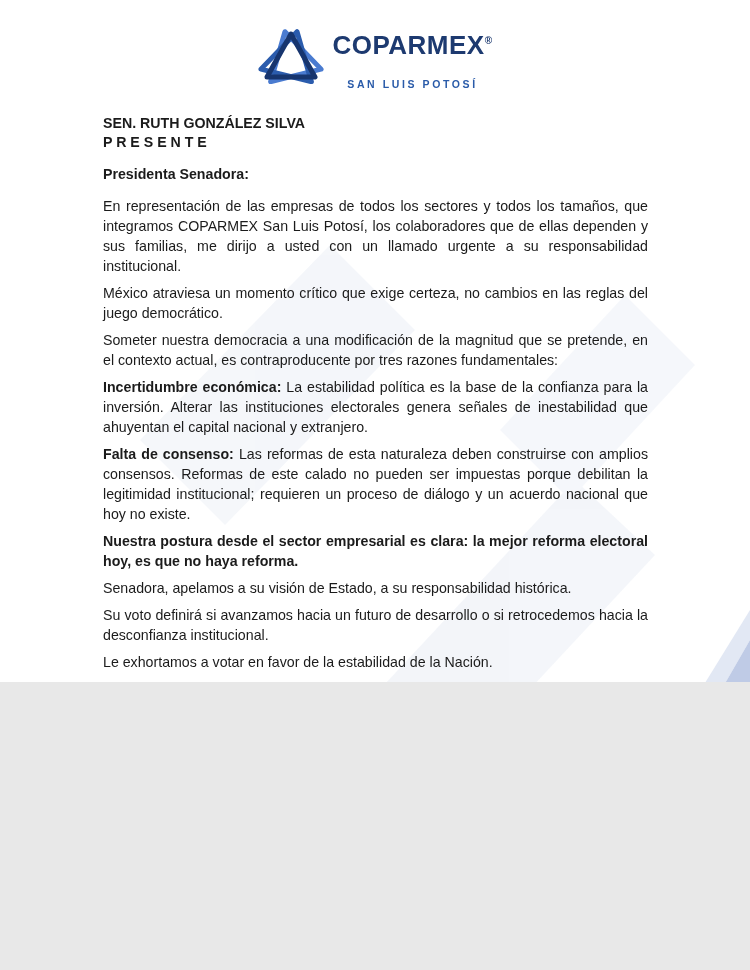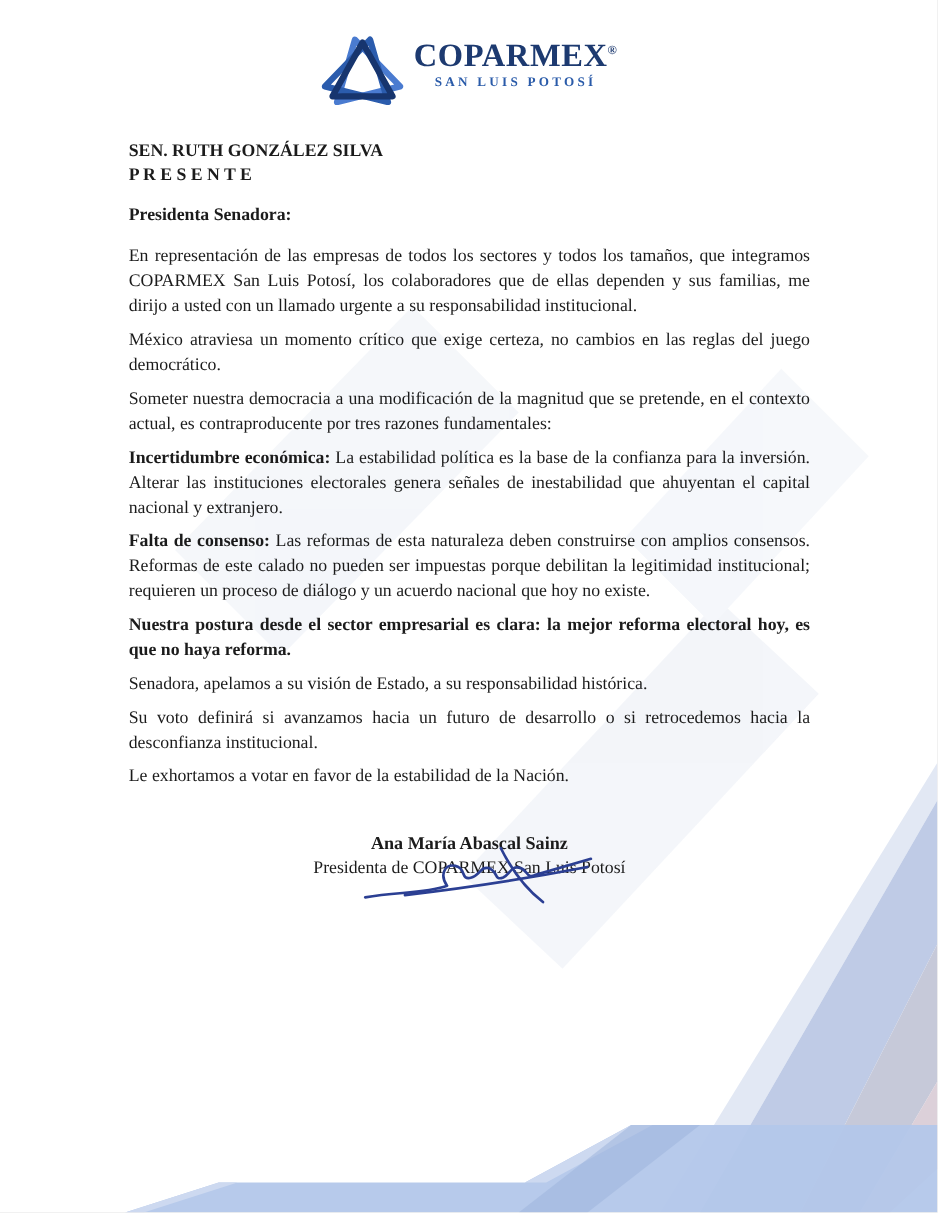--- a/index.html
+++ b/index.html
@@ -1,30 +1,30 @@
 <!DOCTYPE html>
 <html><head>
 <meta charset="utf-8">
 <style>
   html,body { margin:0; padding:0; background:#e8e8e8; }
   .page {
-    position:relative; width:750px; height:970px; margin:0 auto;
+    position:relative; width:750px; height:682px; margin:0 auto;
     background:#ffffff; overflow:hidden;
-    font-family:Liberation Serif, serif; color:#1b1b1b;
+    font-family:Liberation Sans, sans-serif; color:#1b1b1b;
   }
   .bg-decor { position:absolute; left:0; top:0; width:750px; height:970px; z-index:0; }
   .content { position:relative; z-index:1; padding:0 102px 0 103px; }
 
   
   .logo-row { display:flex; justify-content:center; align-items:flex-start; gap:8px; padding-top:24px; min-height:64px; }
   .logo-icon { width:66px; height:60px; flex:0 0 auto; }
   .logo-text { display:flex; flex-direction:column; align-items:center; padding-top:8px; }
   .logo-wordmark { font-size:26px; font-weight:bold; color:#1d3a70; letter-spacing:0.5px; line-height:1; white-space:nowrap; }
   .logo-reg { font-size:10px; vertical-align:super; color:#1d3a70; }
-  .logo-sub { font-size:10.5px; font-weight:bold; color:#2a5ba9; letter-spacing:2.6px; margin-top:3px; white-space:nowrap; }
+  .logo-sub { font-size:10.5px; font-weight:bold; color:#2a5ba9; letter-spacing:2.6px; margin-top:20px; white-space:nowrap; }
 
   .dateline { text-align:right; font-size:14.2px; margin-top:10px; }
 
   .recipient { margin-top:24px; font-weight:bold; font-size:14.2px; line-height:19px; }
   .salutation { margin-top:14px; font-weight:bold; font-size:14.2px; }
 
   .body-text { margin-top:14px; font-size:14.2px; line-height:20px; text-align:justify; }
   .body-text p { margin:0 0 7px 0; }
   .body-text p.all-bold { font-weight:bold; }
   .body-text strong { font-weight:bold; }

